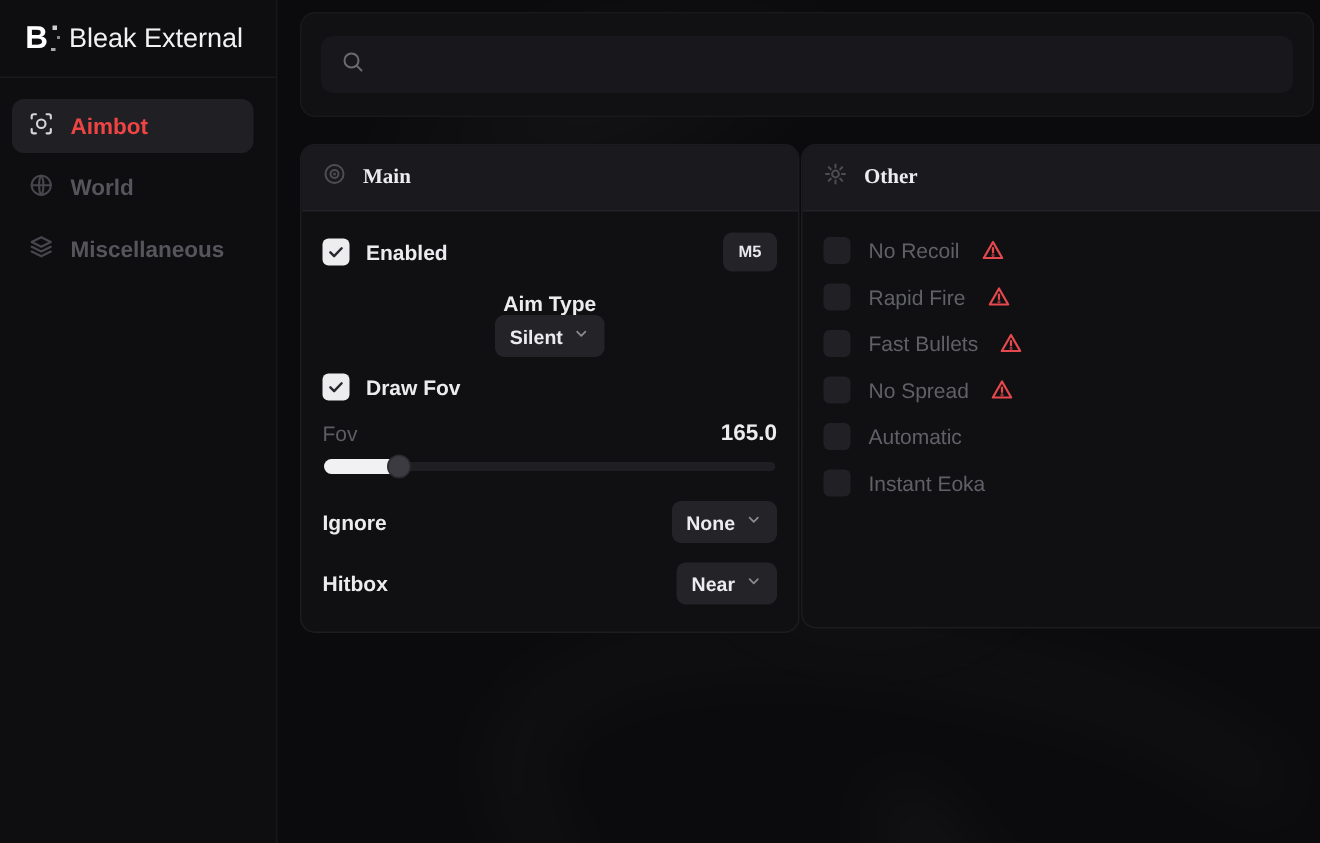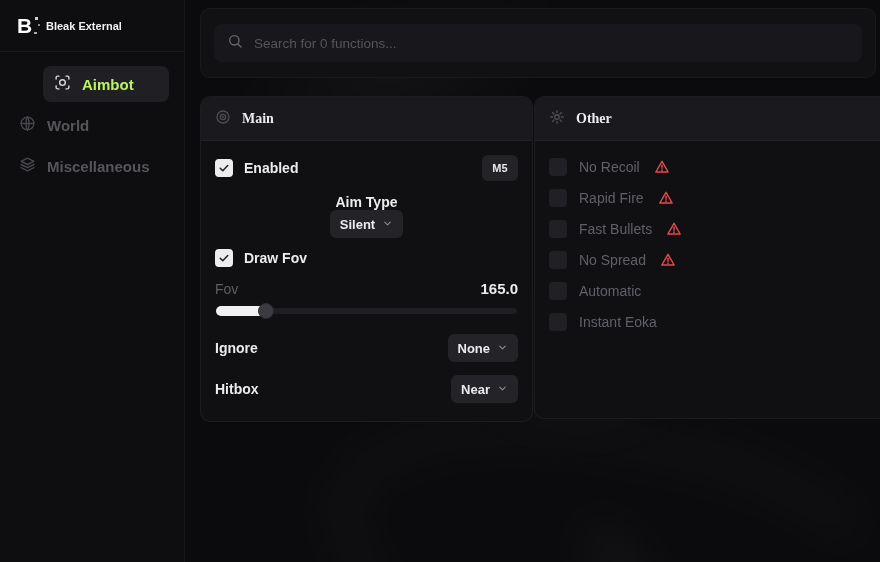--- a/index.html
+++ b/index.html
@@ -30,29 +30,29 @@
   }
   .logo {
     width:24px; height:24px; position:relative;
     display:flex; align-items:center; justify-content:center;
     color:#ffffff; font-weight:800; font-size:21px; letter-spacing:-1px;
   }
   .logo .glitch { position:absolute; background:#ffffff; }
   .logo .g1 { width:3px; height:3px; right:-2px; top:3px; opacity:.8; }
   .logo .g2 { width:2px; height:2px; right:-4px; top:10px; opacity:.5; }
   .logo .g3 { width:3px; height:2px; right:-1px; bottom:4px; opacity:.65; }
-  .app-title { font-size:11px; font-weight:700; color:#f2f2f4; }
+  .app-title { font-size:18px; font-weight:400; color:#f2f2f4; }
   .nav { padding:14px 15px 0 8px; }
   .nav-item {
     height:36px; margin-bottom:5px; border-radius:8px;
     display:flex; align-items:center; gap:11px; padding:0 11px;
     color:#55555b; font-size:15px; font-weight:600; cursor:pointer;
   }
   .nav-item svg { color:#46464c; flex:0 0 auto; }
-  .nav-item.active { background:#202024; color:#bef264;margin-left:35px; }
+  .nav-item.active { background:#202024; color:#ef4444; }
   .nav-item.active svg { color:#d6d6da; }
 
   
   .search-wrap {
     position:absolute; left:200px; top:8px; width:676px; height:70px;
     background:#111114; border:1px solid rgba(255,255,255,0.035);
     border-radius:10px; z-index:2; padding:15px 13px;
   }
   .search-box {
     height:38px; background:#18181c; border-radius:8px;
@@ -183,21 +183,20 @@
 </div>
 
 <div class="search-wrap">
   <div class="search-box">
     <span>
       <svg width="16" height="16" viewBox="0 0 24 24" fill="none" stroke="currentColor" stroke-width="2" stroke-linecap="round">
           <circle cx="11" cy="11" r="7"></circle>
           <path d="M21 21l-4.6-4.6"></path>
         </svg>
     </span>
-    <input class="search-input" type="text" placeholder="Search for 0 functions..." style="">
   </div>
 </div>
 
 <div class="panel panel-main">
   <div class="panel-header">
     <span>
       <svg width="16" height="16" viewBox="0 0 24 24" fill="none" stroke="currentColor" stroke-width="2">
           <circle cx="12" cy="12" r="9"></circle>
           <circle cx="12" cy="12" r="4"></circle>
           <circle cx="12" cy="12" r="0.5" fill="currentColor"></circle>

